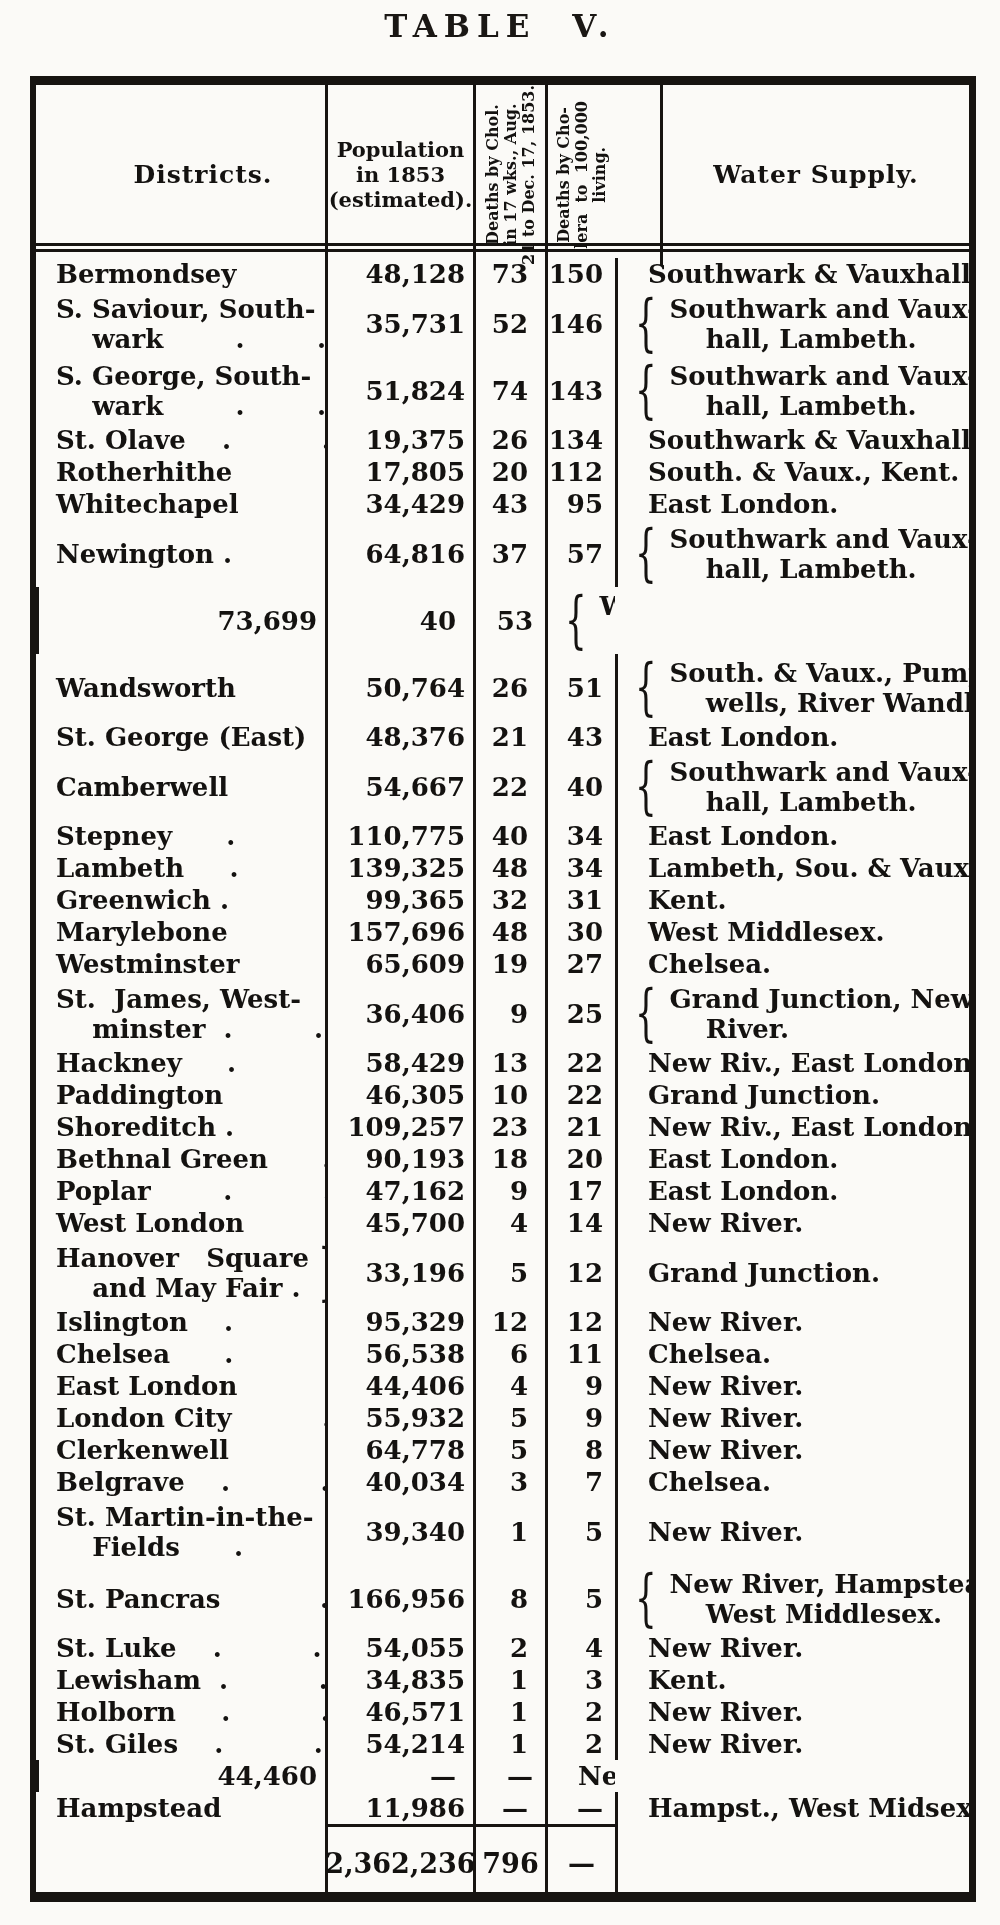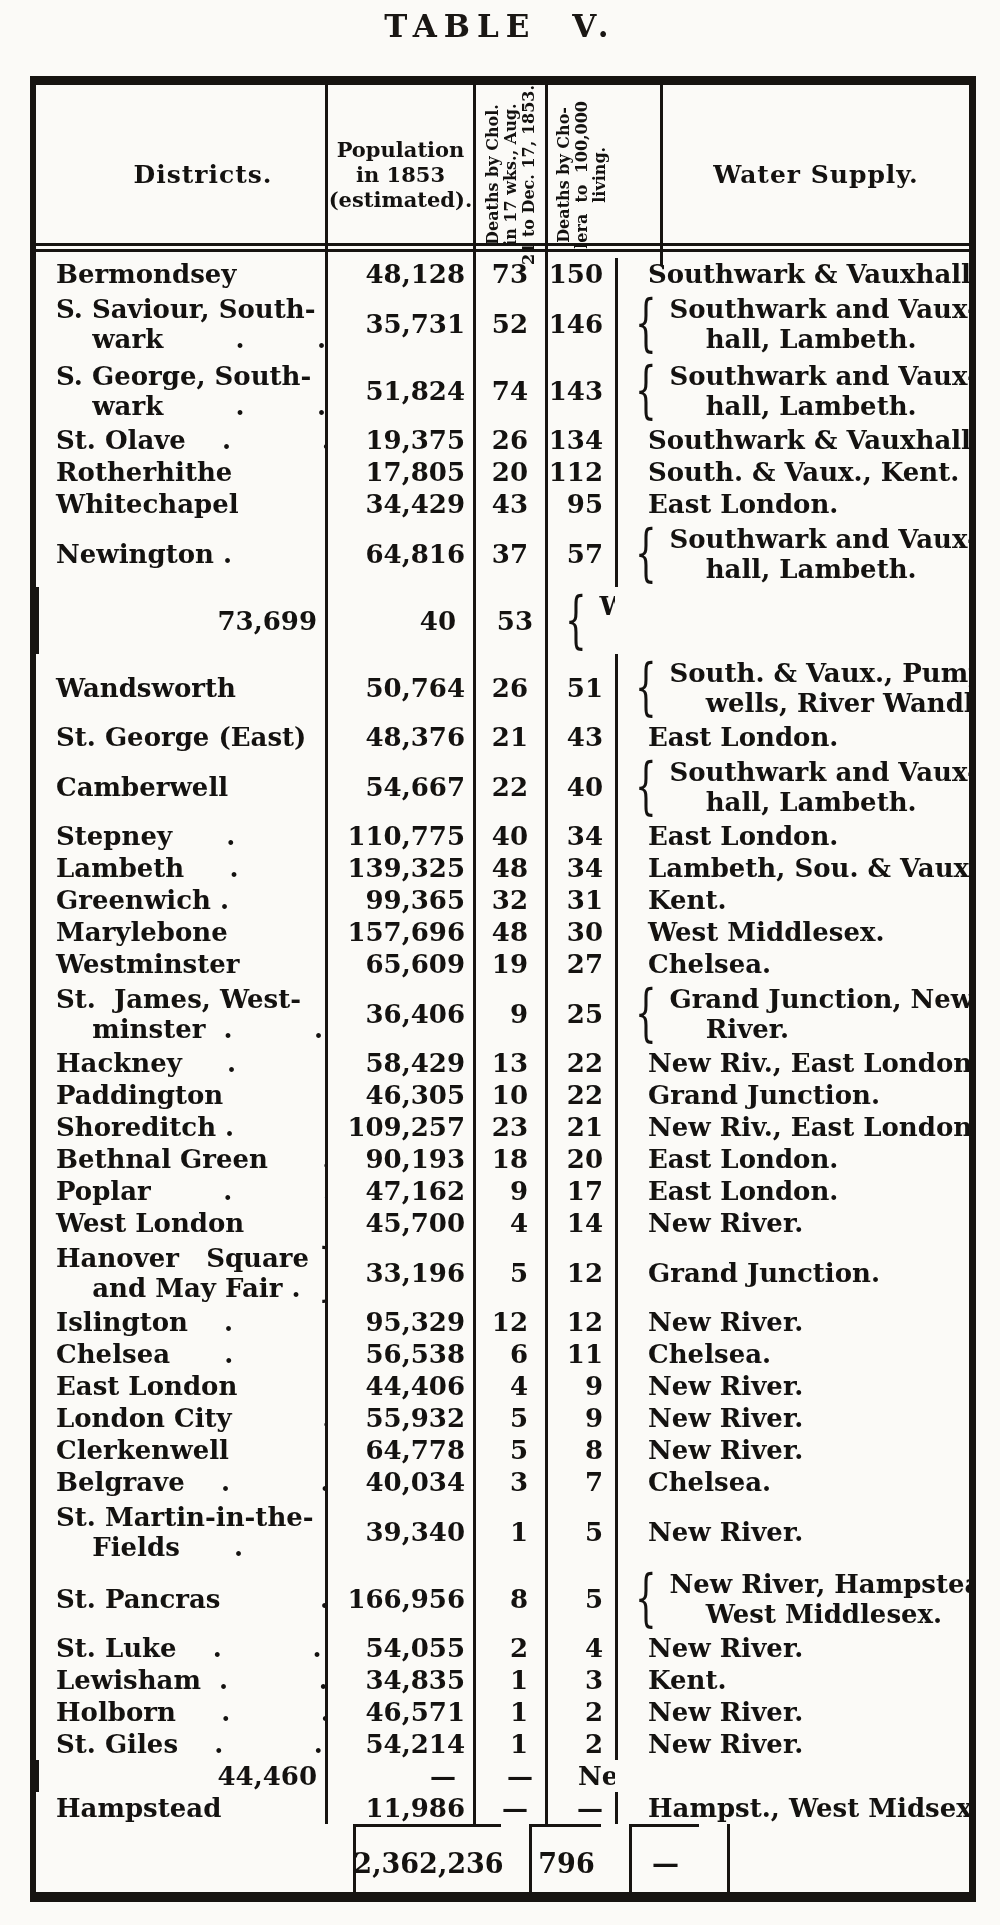--- a/index.html
+++ b/index.html
@@ -55,21 +55,21 @@
   .wtext{font-size:26px;font-weight:bold;line-height:30px;white-space:pre;padding-left:22px;}
   .wcell.braced .wtext{padding-left:2px;}
   .brace{
     font-size:62px;font-weight:normal;line-height:0.85;
     transform:scaleX(0.55);transform-origin:center;
     flex:0 0 auto;
   }
   .brace.close{margin-left:auto;margin-right:2px;}
   .brace.open{margin-right:2px;}
   
-  .total{height:76px;gap:28px;}
+  .total{height:76px;}
   .tcell{display:flex;align-items:center;justify-content:center;
          font-size:27px;font-weight:bold;}
   .topline{border-top:3px solid #171411;}
 </style>
 </head>
 <body>
 
 <div class="page">
 
   <div class="title">TABLE  V.</div>

